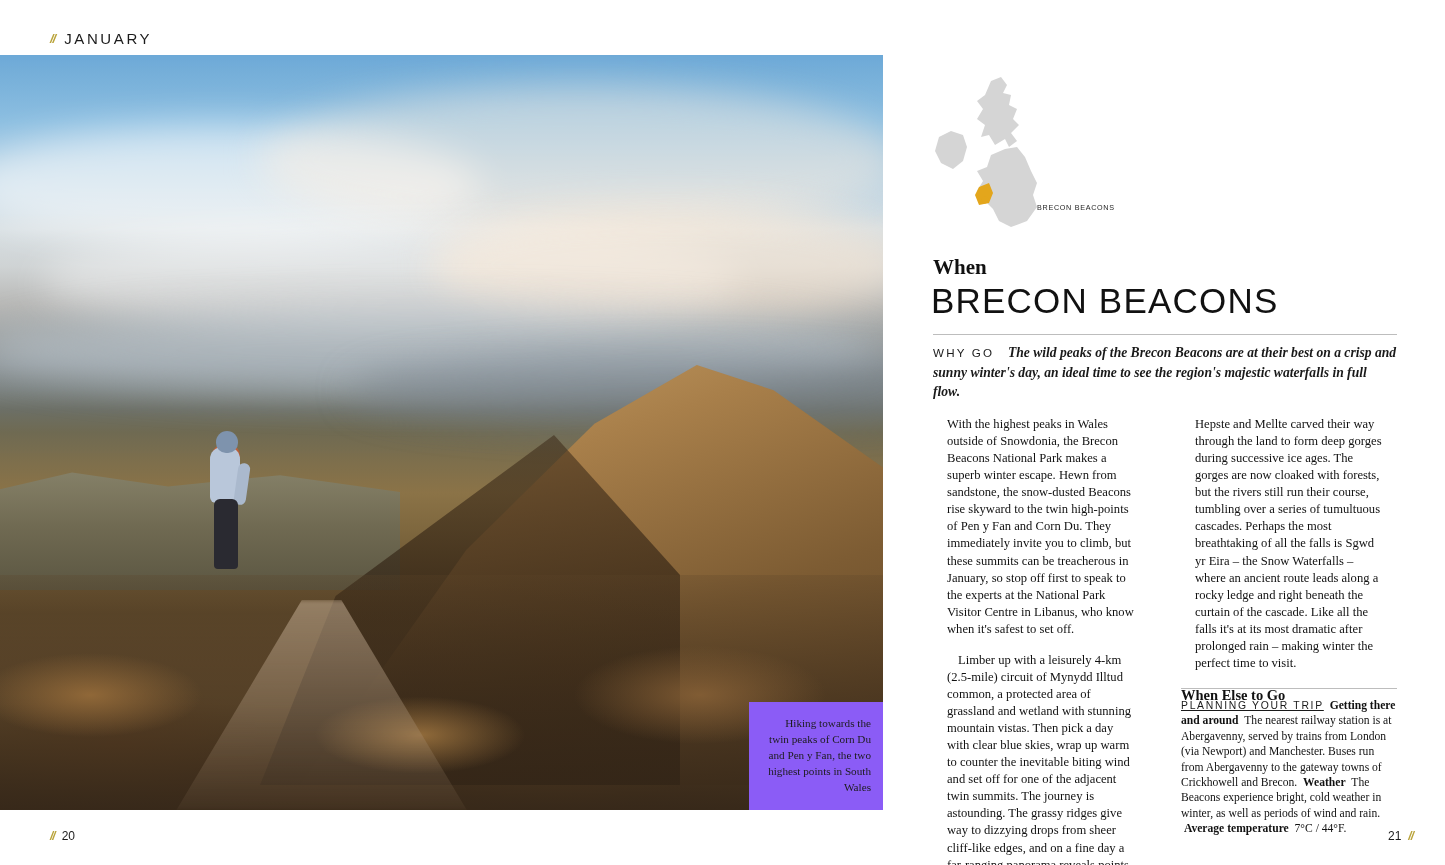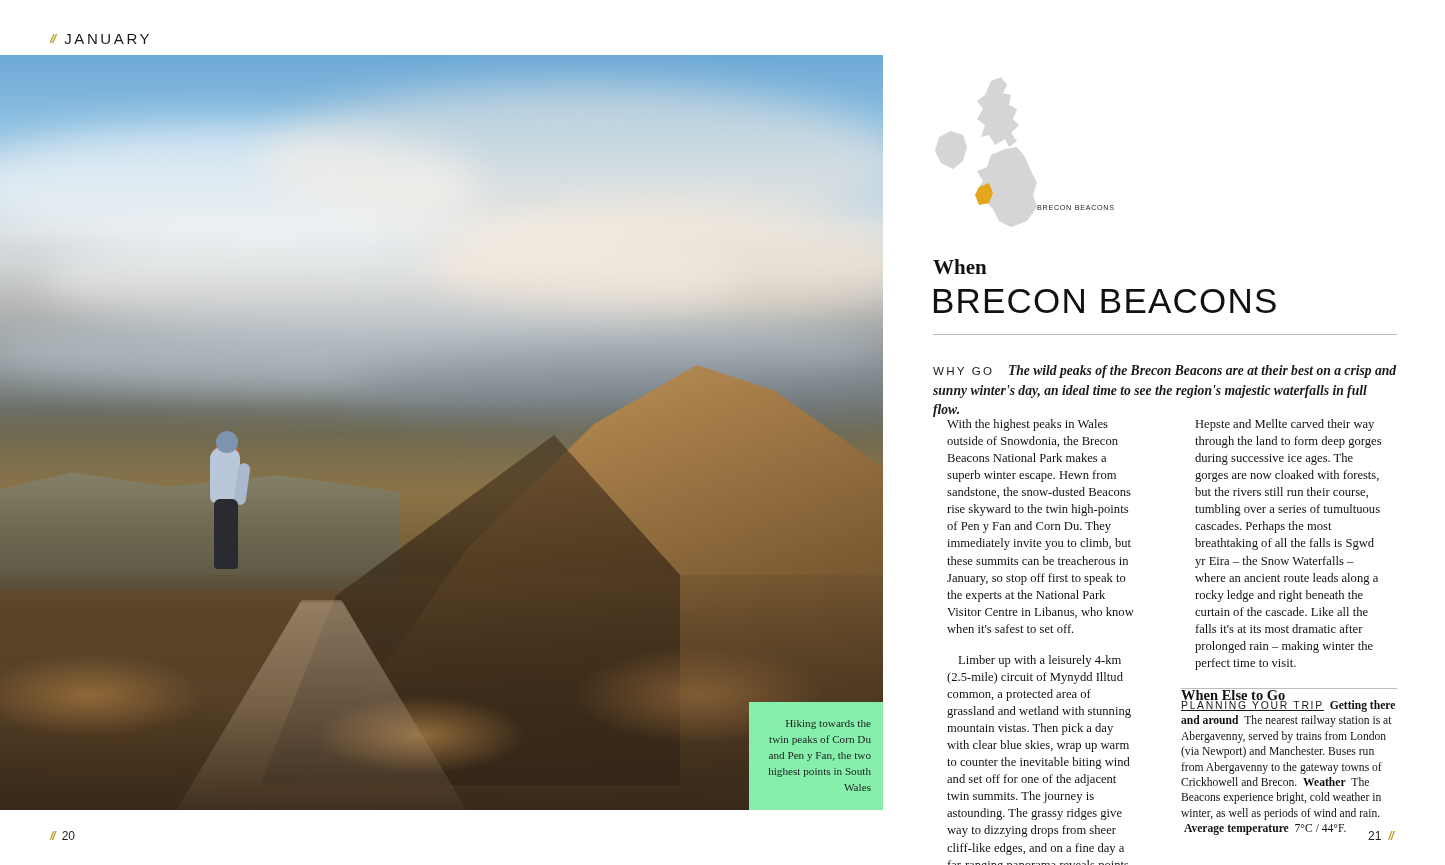--- a/index.html
+++ b/index.html
@@ -190,21 +190,21 @@
     border-radius: 6px;
     transform: rotate(8deg);
   }
 
   
   .caption {
     position: absolute;
     right: 0;
     bottom: 0;
     width: 108px;
-    background: #86efac;
+    background: #8b5cf6;
     padding: 14px 12px 14px 14px;
     font-family: "Liberation Serif", serif;
     font-size: 11.2px;
     line-height: 1.42;
     color: #1c1c1c;
     text-align: right;
   }
 
   
   .right-page {
@@ -265,21 +265,20 @@
   }
 
   .whygo {
     position: absolute;
     left: 50px;
     top: 343px;
     width: 464px;
     font-size: 13.6px;
     line-height: 1.44;
     color: #1a1a1a;
-    margin-top: 18px;
   }
   .whygo .kicker {
     font-family: "Liberation Sans", sans-serif;
     font-size: 11.6px;
     letter-spacing: 2.2px;
     font-style: normal;
     color: #1a1a1a;
   }
   .whygo .lede {
     font-style: italic;
@@ -345,21 +344,21 @@
     position: absolute;
     bottom: 22px;
     display: flex;
     align-items: center;
     gap: 7px;
     font-family: "Liberation Sans", sans-serif;
     font-size: 12px;
     color: #1b1b1b;
   }
   .folio.left  { left: 50px; }
-  .folio.right { right: 52px; }
+  .folio.right { right: 32px; }
   .folio .slash {
     color: #b9a33a;
     font-weight: 700;
     font-style: italic;
     letter-spacing: -1px;
   }
 </style>
 </head>
 <body>
 

